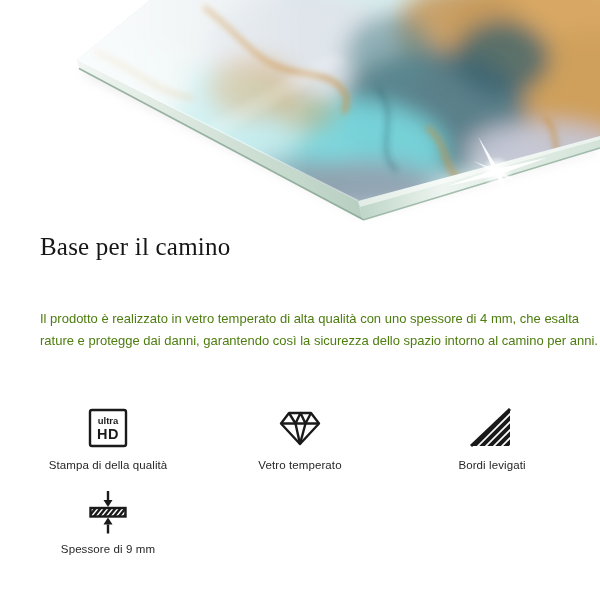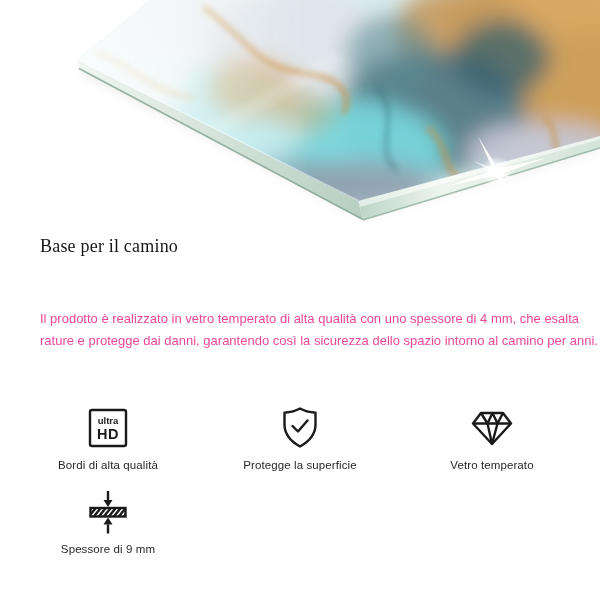--- a/index.html
+++ b/index.html
@@ -4,27 +4,27 @@
 <style>
   html,body{margin:0;padding:0;background:#ffffff;}
   .canvas{
     position:relative;width:600px;height:600px;background:#ffffff;overflow:hidden;
     font-family:"Liberation Sans",sans-serif;
   }
   .hero{position:absolute;top:0;left:0;width:600px;height:250px;}
   .title{
     position:absolute;left:40px;top:228px;width:540px;
     font-family:"Liberation Serif","DejaVu Serif",serif;
-    font-size:18px;line-height:37px;color:#161616;font-weight:400;
+    font-size:25px;line-height:37px;color:#161616;font-weight:400;
     letter-spacing:0.2px;
   }
   .title .t-line{display:block;}
   .desc{
     position:absolute;left:40px;top:308px;width:528px;
-    font-size:13px;color:#ec4899;
+    font-size:13px;color:#4d7c0f;
   }
   .desc .d-line{
     line-height:21.5px;white-space:nowrap;
     text-align:justify;text-align-last:justify;
   }
   .features{
     position:absolute;left:12px;top:400px;width:576px;
     display:grid;grid-template-columns:repeat(3,1fr);
   }
   .feature{
@@ -150,48 +150,60 @@
 
 
     <div class="feature">
       <div class="icon-wrap">
         <svg width="48" height="48" viewBox="0 0 48 48">
           <rect class="ic" x="6" y="6" width="36" height="36" rx="2" stroke-width="2.6"></rect>
           <text x="24" y="19.5" text-anchor="middle" font-family="Liberation Sans, sans-serif" font-size="9.5" font-weight="bold" fill="#1a1a1a">ultra</text>
           <text x="24" y="34.5" text-anchor="middle" font-family="Liberation Sans, sans-serif" font-size="14.5" font-weight="bold" fill="#1a1a1a" letter-spacing="0.5">HD</text>
         </svg>
       </div>
-      <div class="feature-label">Bordi di alta qualità</div>
-    </div>
-
-    <div class="feature">
-      <div class="icon-wrap">
-        <svg width="48" height="48" viewBox="0 0 48 48">
-          <path class="ic" stroke-width="2.5" stroke-linejoin="round" d="M24,4.5 C28.5,7 34,8.3 39.5,8.8 V20.5 C39.5,30.5 33,37.5 24,42.5 C15,37.5 8.5,30.5 8.5,20.5 V8.8 C14,8.3 19.5,7 24,4.5 Z"></path>
-          <path class="ic" stroke-width="2.7" stroke-linecap="round" stroke-linejoin="round" d="M16.5,22 L22,27.5 L31.5,16.5"></path>
-        </svg>
-      </div>
-      <div class="feature-label">Protegge la superficie</div>
-    </div>
+      <div class="feature-label">Stampa di della qualità</div>
+    </div>
+
 
     <div class="feature">
       <div class="icon-wrap">
         <svg width="48" height="48" viewBox="0 0 48 48">
           <path class="ic" stroke-width="2.2" stroke-linejoin="round" d="M13,9 H35 L43,19.5 L24,40 L5,19.5 Z"></path>
           <g class="ic" stroke-width="1.9" stroke-linejoin="round">
             <path d="M5,19.5 H43"></path>
             <path d="M13,9 L19.5,19.5 L24.5,9 L29.5,19.5 L35,9"></path>
             <path d="M19.5,19.5 L24,40"></path>
             <path d="M29.5,19.5 L24,40"></path>
           </g>
         </svg>
       </div>
       <div class="feature-label">Vetro temperato</div>
     </div>
 
+    <div class="feature">
+      <div class="icon-wrap">
+        <svg width="48" height="48" viewBox="0 0 48 48">
+          <defs>
+              <clipPath id="triClip">
+                <polygon points="42,5 42,42 3,42"></polygon>
+              </clipPath>
+            </defs>
+          <g clip-path="url(#triClip)" stroke="#1a1a1a" stroke-width="4">
+            <path d="M0,48 L48,0"></path>
+              <path d="M8,48 L48,8"></path>
+              <path d="M16,48 L48,16"></path>
+            <path d="M24,48 L48,24"></path>
+              <path d="M32,48 L48,32"></path>
+              <path d="M40,48 L48,40"></path>
+          </g>
+          <path d="M3,42 L42,5" stroke="#1a1a1a" stroke-width="3"></path>
+        </svg>
+      </div>
+      <div class="feature-label">Bordi levigati</div>
+    </div>
 
     <div class="feature">
       <div class="icon-wrap">
         <svg width="48" height="48" viewBox="0 0 48 48">
           <defs>
               <clipPath id="barClip">
                 <rect x="6.5" y="20" width="35" height="8.5"></rect>
               </clipPath>
             </defs>
           <g clip-path="url(#barClip)" stroke="#1a1a1a" stroke-width="2.4">

